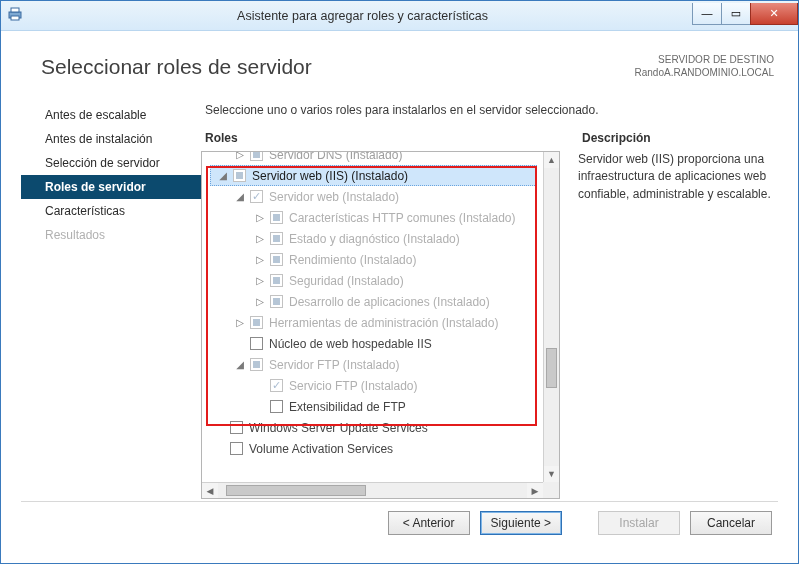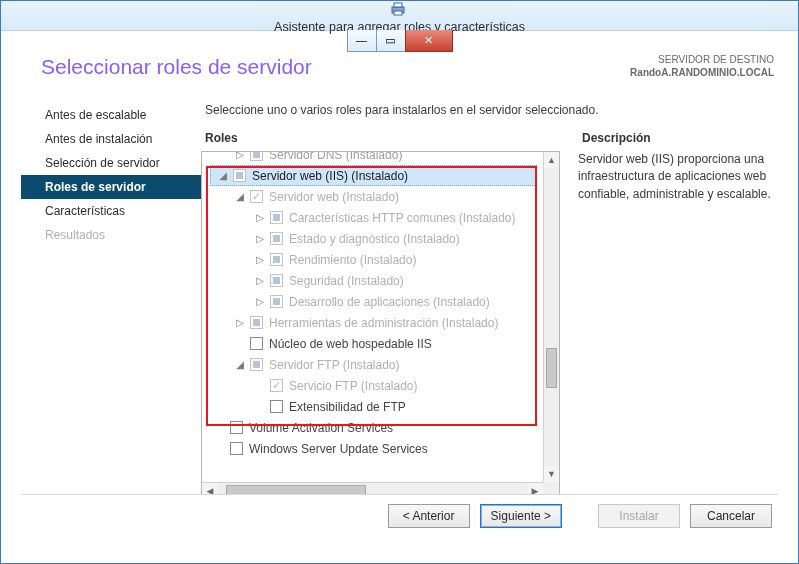--- a/index.html
+++ b/index.html
@@ -1,35 +1,35 @@
 <!DOCTYPE html>
 <html><head>
 <meta charset="utf-8">
 <style>
   * { box-sizing: border-box; }
   html, body { margin: 0; padding: 0; font-family: "Segoe UI", Tahoma, sans-serif; font-size: 12px; background: #fff; }
   .window { width: 799px; height: 564px; border: 1px solid #3a7abd; background: #fff; position: relative; }
 
   
-  .titlebar { height: 30px; background: linear-gradient(#eaf4fb,#d7eafa); border-bottom: 1px solid #b9d6ef; display: flex; align-items: center; flex-direction: column; }
+  .titlebar { height: 30px; background: linear-gradient(#eaf4fb,#d7eafa); border-bottom: 1px solid #b9d6ef; display: flex; align-items: center; }
   .titlebar .icon { width: 20px; height: 20px; margin: 0 6px; }
   .titlebar .title { flex: 1; text-align: center; color: #2f2f2f; font-size: 12.5px; }
   .winbtns { display: flex; }
   .winbtn { width: 30px; height: 22px; margin-top: -4px; border: 1px solid #7a99b8; border-top: none; background: linear-gradient(#f6fbff,#dbecfa); display:flex; align-items:center; justify-content:center; font-family: "Segoe UI Symbol", sans-serif; }
   .winbtn + .winbtn { margin-left: -1px; }
   .winbtn.close { background: linear-gradient(#e88a7d,#c8412f); color:#fff; width: 48px; border-color:#9a2e20; }
   .winbtn .glyph { font-size: 11px; line-height: 1; }
 
   .content { position:absolute; top:46px; left:20px; right:20px; bottom:20px; }
 
-  .pagetitle { color:#8b5cf6; font-size: 21px; font-weight: 400; margin: 8px 0 6px 20px; }
+  .pagetitle { color:#404040; font-size: 21px; font-weight: 400; margin: 8px 0 6px 20px; }
 
   .dest { position:absolute; top:6px; right:4px; text-align:right; color:#6a6a6a; font-size:10px; line-height:1.3; }
   .dest .d1 { }
-  .dest .d2 { color:#6a6a6a;font-weight:bold; }
+  .dest .d2 { color:#6a6a6a; }
 
   .body { position:absolute; top:52px; left:0; right:0; bottom:44px; display:flex; }
 
   
   .sidebar { width: 180px; padding-top: 4px; }
   .step { padding: 5px 10px 5px 24px; color:#2b2b2b; font-size: 12px; cursor: default; }
   .step.active { background:#0c4a6e; color:#fff;font-weight:bold; }
   .step.disabled { color:#b0b0b0; }
 
   
@@ -72,21 +72,21 @@
   .indent-2 { padding-left: 26px; }
   .indent-3 { padding-left: 46px; }
 
   .node.sel { background:#cfe6fb; border:1px dotted #6aa4de; height:21px; margin:0 2px; }
   .node.sel .lbl { color:#1b1b1b; }
 
   .desc-col { width: 200px; }
   .desc-txt { color:#3a3a3a; line-height:1.45; margin-top:2px; }
 
   
-  .footer { position:absolute; left:0; right:0; bottom:7px; height:42px; border-top:1px solid #d8d8d8; display:flex; align-items:center; justify-content:flex-end; gap:10px; padding-right:6px; background:#fff; }
+  .footer { position:absolute; left:0; right:0; bottom:0; height:42px; border-top:1px solid #d8d8d8; display:flex; align-items:center; justify-content:flex-end; gap:10px; padding-right:6px; background:#fff; }
   .sep { width:16px; }
   .btn { min-width: 82px; height:24px; border:1px solid #9a9a9a; background:linear-gradient(#f8f8f8,#e7e7e7); color:#2b2b2b; font-size:12px; padding: 0 10px; cursor: default; }
   .btn.def { border:1px solid #2f72b6; box-shadow: 0 0 0 1px #7fb6e8 inset; }
   .btn.dis { color:#a7a7a7; border-color:#c9c9c9; background:#f2f2f2; }
 
   svg.printer { width:16px; height:16px; }
 </style>
 </head>
 <body>
 
@@ -220,27 +220,27 @@
 
                   <div class="node indent-3">
                     <span class="toggle"></span>
                     <span class="cb"></span>
                     <span class="lbl">Extensibilidad de FTP</span>
                   </div>
 
                   <div class="node indent-1">
                     <span class="toggle"></span>
                     <span class="cb"></span>
+                    <span class="lbl">Windows Server Update Services</span>
+                  </div>
+
+                  <div class="node indent-1">
+                    <span class="toggle"></span>
+                    <span class="cb"></span>
                     <span class="lbl">Volume Activation Services</span>
-                  </div>
-
-                  <div class="node indent-1">
-                    <span class="toggle"></span>
-                    <span class="cb"></span>
-                    <span class="lbl">Windows Server Update Services</span>
                   </div>
 
                 </div>
               </div>
 
               <div class="vscroll">
                 <div class="arrow">▲</div>
                 <div class="track">
                     <div class="thumb"></div>
                   </div>

